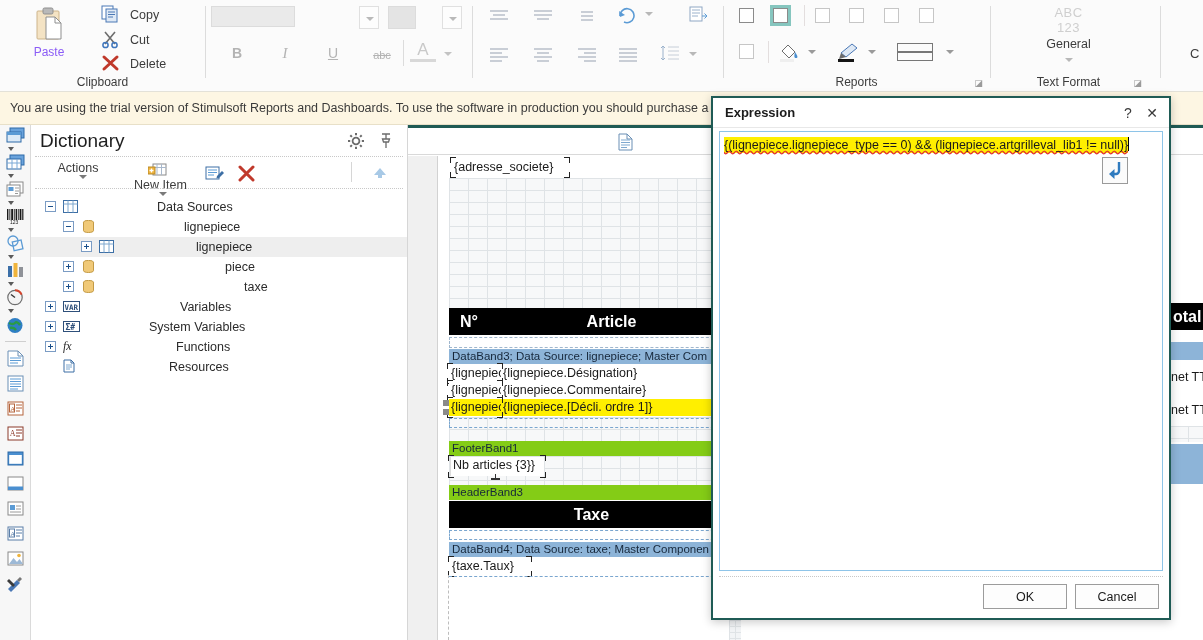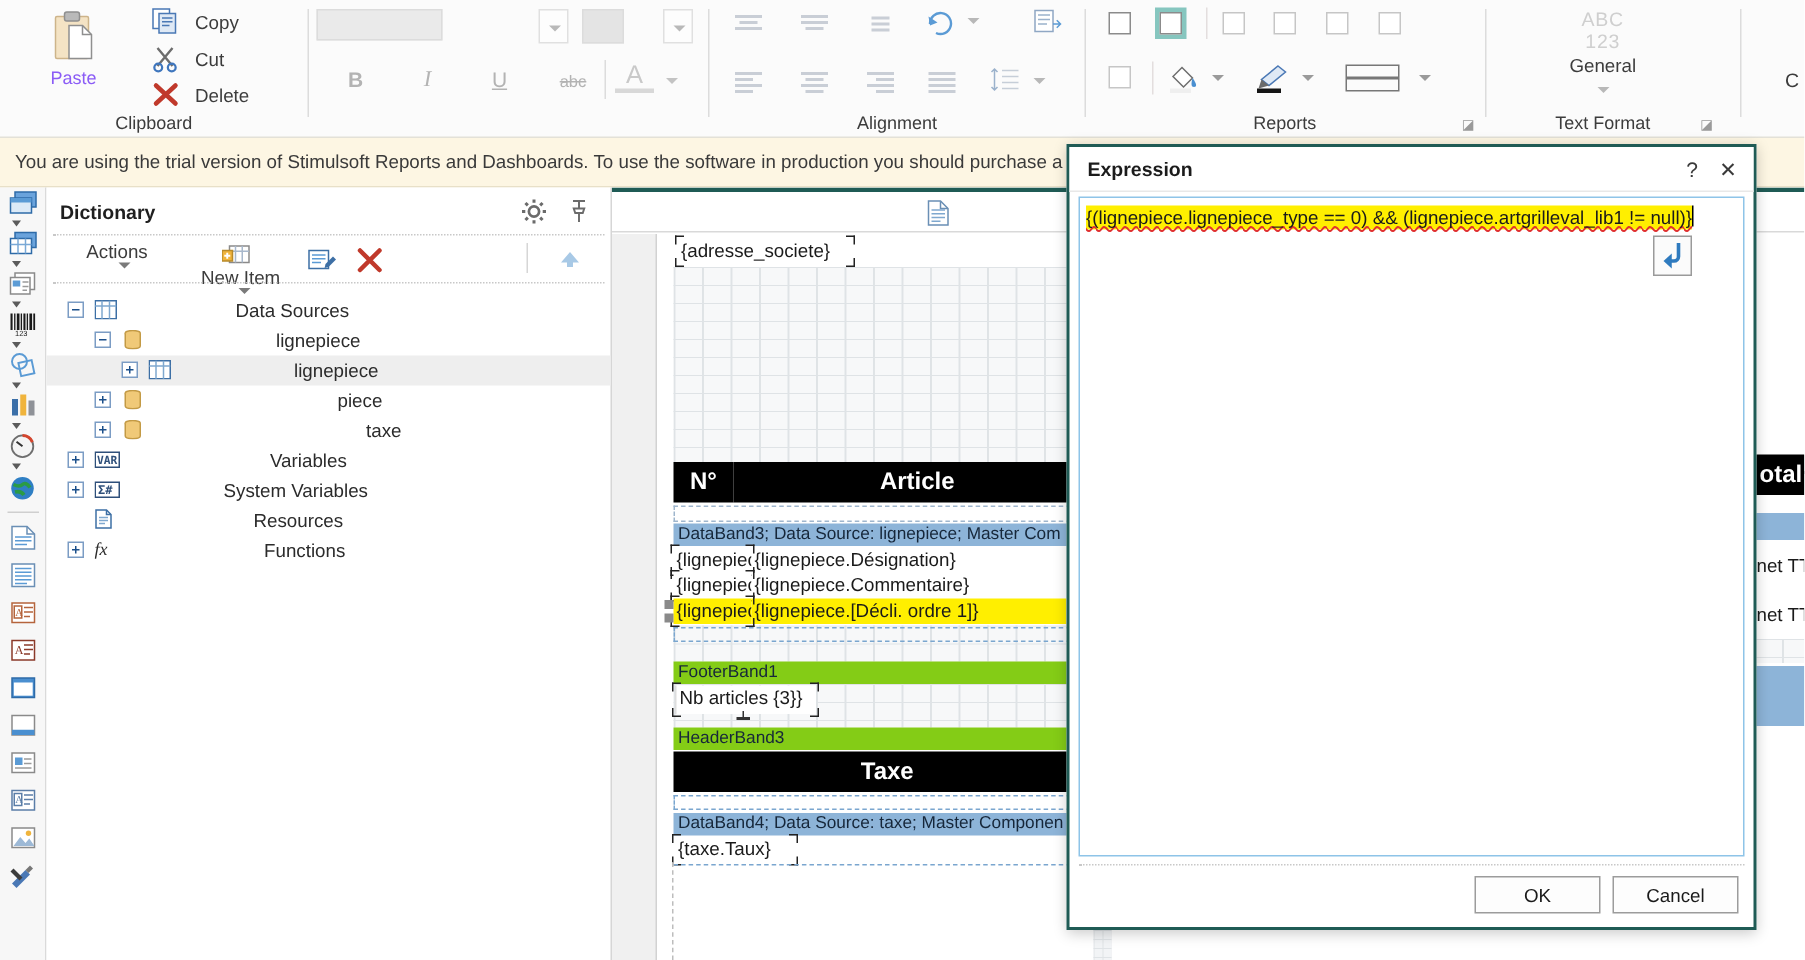--- a/index.html
+++ b/index.html
@@ -86,21 +86,21 @@
     border-top: 4px solid #5b5b5b; }
   .ib-div { width: 21px; height: 1px; background: #cfcfcf; margin: 4px auto; }
 
   
   .dict {
     position: absolute; left: 31px; top: 125px; width: 377px; height: 515px;
     background: #ffffff; border-right: 1px solid #d6d6d6;
   }
   .dict-head { position: relative; height: 32px; display: flex; align-items: center;
     padding-left: 9px; }
-  .dict-title { font-size: 13px; color: #1f1f1f; font-weight: bold; }
+  .dict-title { font-size: 19px; color: #1f1f1f; font-weight: normal; }
   .dict-dotted { position: absolute; left: 4px; right: 4px; height: 0;
     border-top: 1px dotted #c8c8c8; }
   .dict-actions { position: relative; height: 32px; display: flex; align-items: center;
     padding-left: 8px; gap: 0; }
   .da-btn { display: flex; align-items: center; height: 24px; cursor: pointer;
     padding: 0 3px; flex-direction: column; }
   .da-txt { font-size: 12.5px; color: #3c3c3c; }
   .da-caret { width: 0; height: 0; margin-left: 10px;
     border-left: 4px solid transparent; border-right: 4px solid transparent;
     border-top: 4px solid #7a7a7a; }
@@ -330,21 +330,20 @@
           <i class="ln" style="left:3px;top:16px;width:18px;"></i>
       </div>
       <div class="align-ico" style="left:186px;top:43px;">
         <svg width="22" height="20" viewBox="0 0 22 20">
           <path d="M4 3 v14 M2 5l2-2 2 2 M2 15l2 2 2-2" stroke="#9bb2cc" fill="none"></path>
           <path d="M9 4h11M9 8h11M9 12h11M9 16h11" stroke="#c6ced8"></path>
         </svg>
       </div>
       <div style="position:absolute;left:216px;top:52px;width:0;height:0;border-left:4px solid transparent;border-right:4px solid transparent;border-top:4px solid #b8b8b8;"></div>
 
-      <div class="glabel">Alignment</div>
     </div>
     <div class="rsep" style="left:723px;"></div>
 
     <div class="rgroup" style="left:724px;width:265px;">
       <div class="bsq" style="left:12px;top:5px;">
           <i></i>
         </div>
       <div class="bsq sel" style="left:46px;top:5px;">
           <i></i>
         </div>
@@ -683,37 +682,37 @@
         <span class="expander plus" style="left:14px;top:4px;"></span>
         <span class="tico" style="left:32px;top:3px;">
           <svg width="17" height="13" viewBox="0 0 17 13">
               <rect x="0.5" y="1.5" width="16" height="10" fill="#fff" stroke="#2e4f7a"></rect>
               <text x="2.4" y="9.6" font-size="8" font-weight="bold" fill="#2e4f7a" font-family="monospace">Σ#</text>
             </svg>
         </span>
         <span class="tlabel" style="left:118px;">System Variables</span>
       </div>
       <div class="tnode">
+        <span class="expander plus" style="left:14px;top:4px;"></span>
+        <span class="tico" style="left:32px;top:1px;">
+          <svg width="17" height="15" viewBox="0 0 17 15">
+              <text x="0" y="12" font-size="12" font-style="italic" fill="#2b2b2b" font-family="serif">fx</text>
+            </svg>
+        </span>
+        <span class="tlabel" style="left:145px;">Functions</span>
+      </div>
+      <div class="tnode">
         <span class="tico" style="left:32px;top:2px;">
           <svg width="15" height="14" viewBox="0 0 15 14">
               <path d="M1 1h7l3 3v9H1z" fill="#fff" stroke="#3d6fa5"></path>
               <path d="M8 1v3h3" fill="none" stroke="#3d6fa5"></path>
               <path d="M3 6h6M3 8h6M3 10h4" stroke="#7fa8cf"></path>
             </svg>
         </span>
         <span class="tlabel" style="left:138px;">Resources</span>
-      </div>
-      <div class="tnode">
-        <span class="expander plus" style="left:14px;top:4px;"></span>
-        <span class="tico" style="left:32px;top:1px;">
-          <svg width="17" height="15" viewBox="0 0 17 15">
-              <text x="0" y="12" font-size="12" font-style="italic" fill="#2b2b2b" font-family="serif">fx</text>
-            </svg>
-        </span>
-        <span class="tlabel" style="left:145px;">Functions</span>
       </div>
     </div>
   </div>
 
   <div class="canvas-wrap">
     <div class="greenline"></div>
     <div class="page-tabbar">
       <span class="page-ico">
         <svg width="15" height="18" viewBox="0 0 15 18">
             <path d="M1 1h8l5 5v11H1z" fill="#fff" stroke="#6a8fb5"></path>

